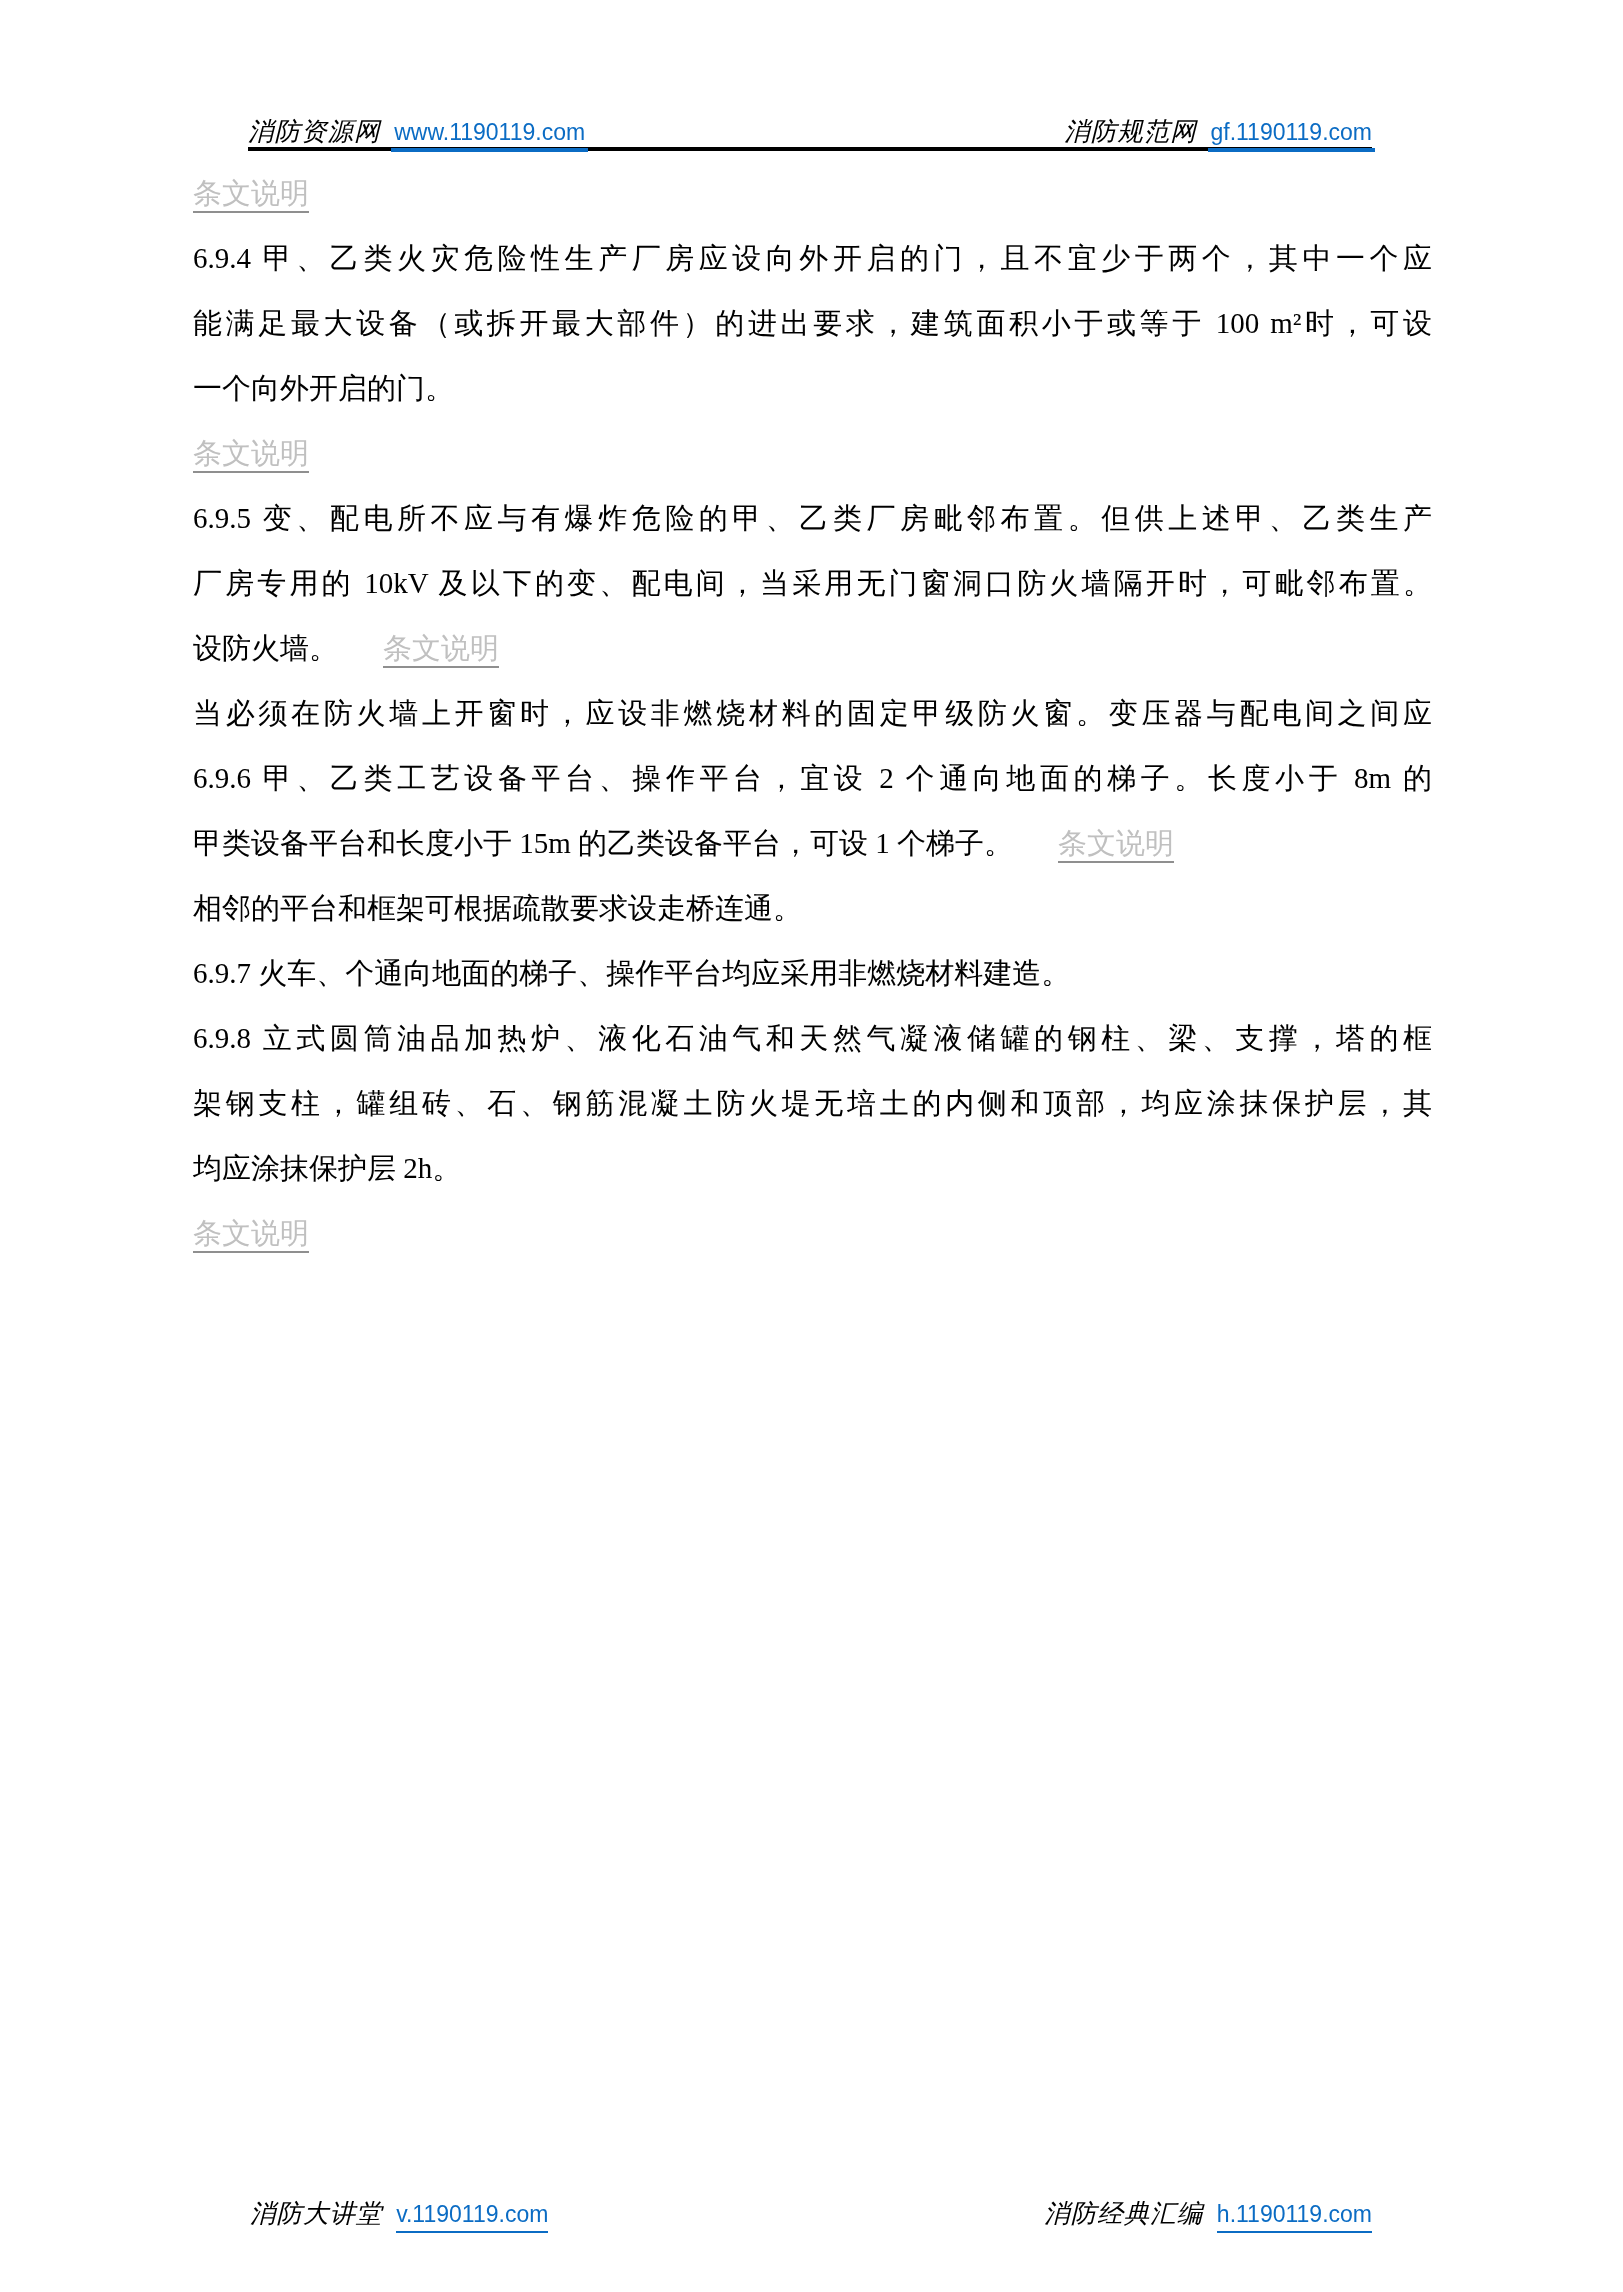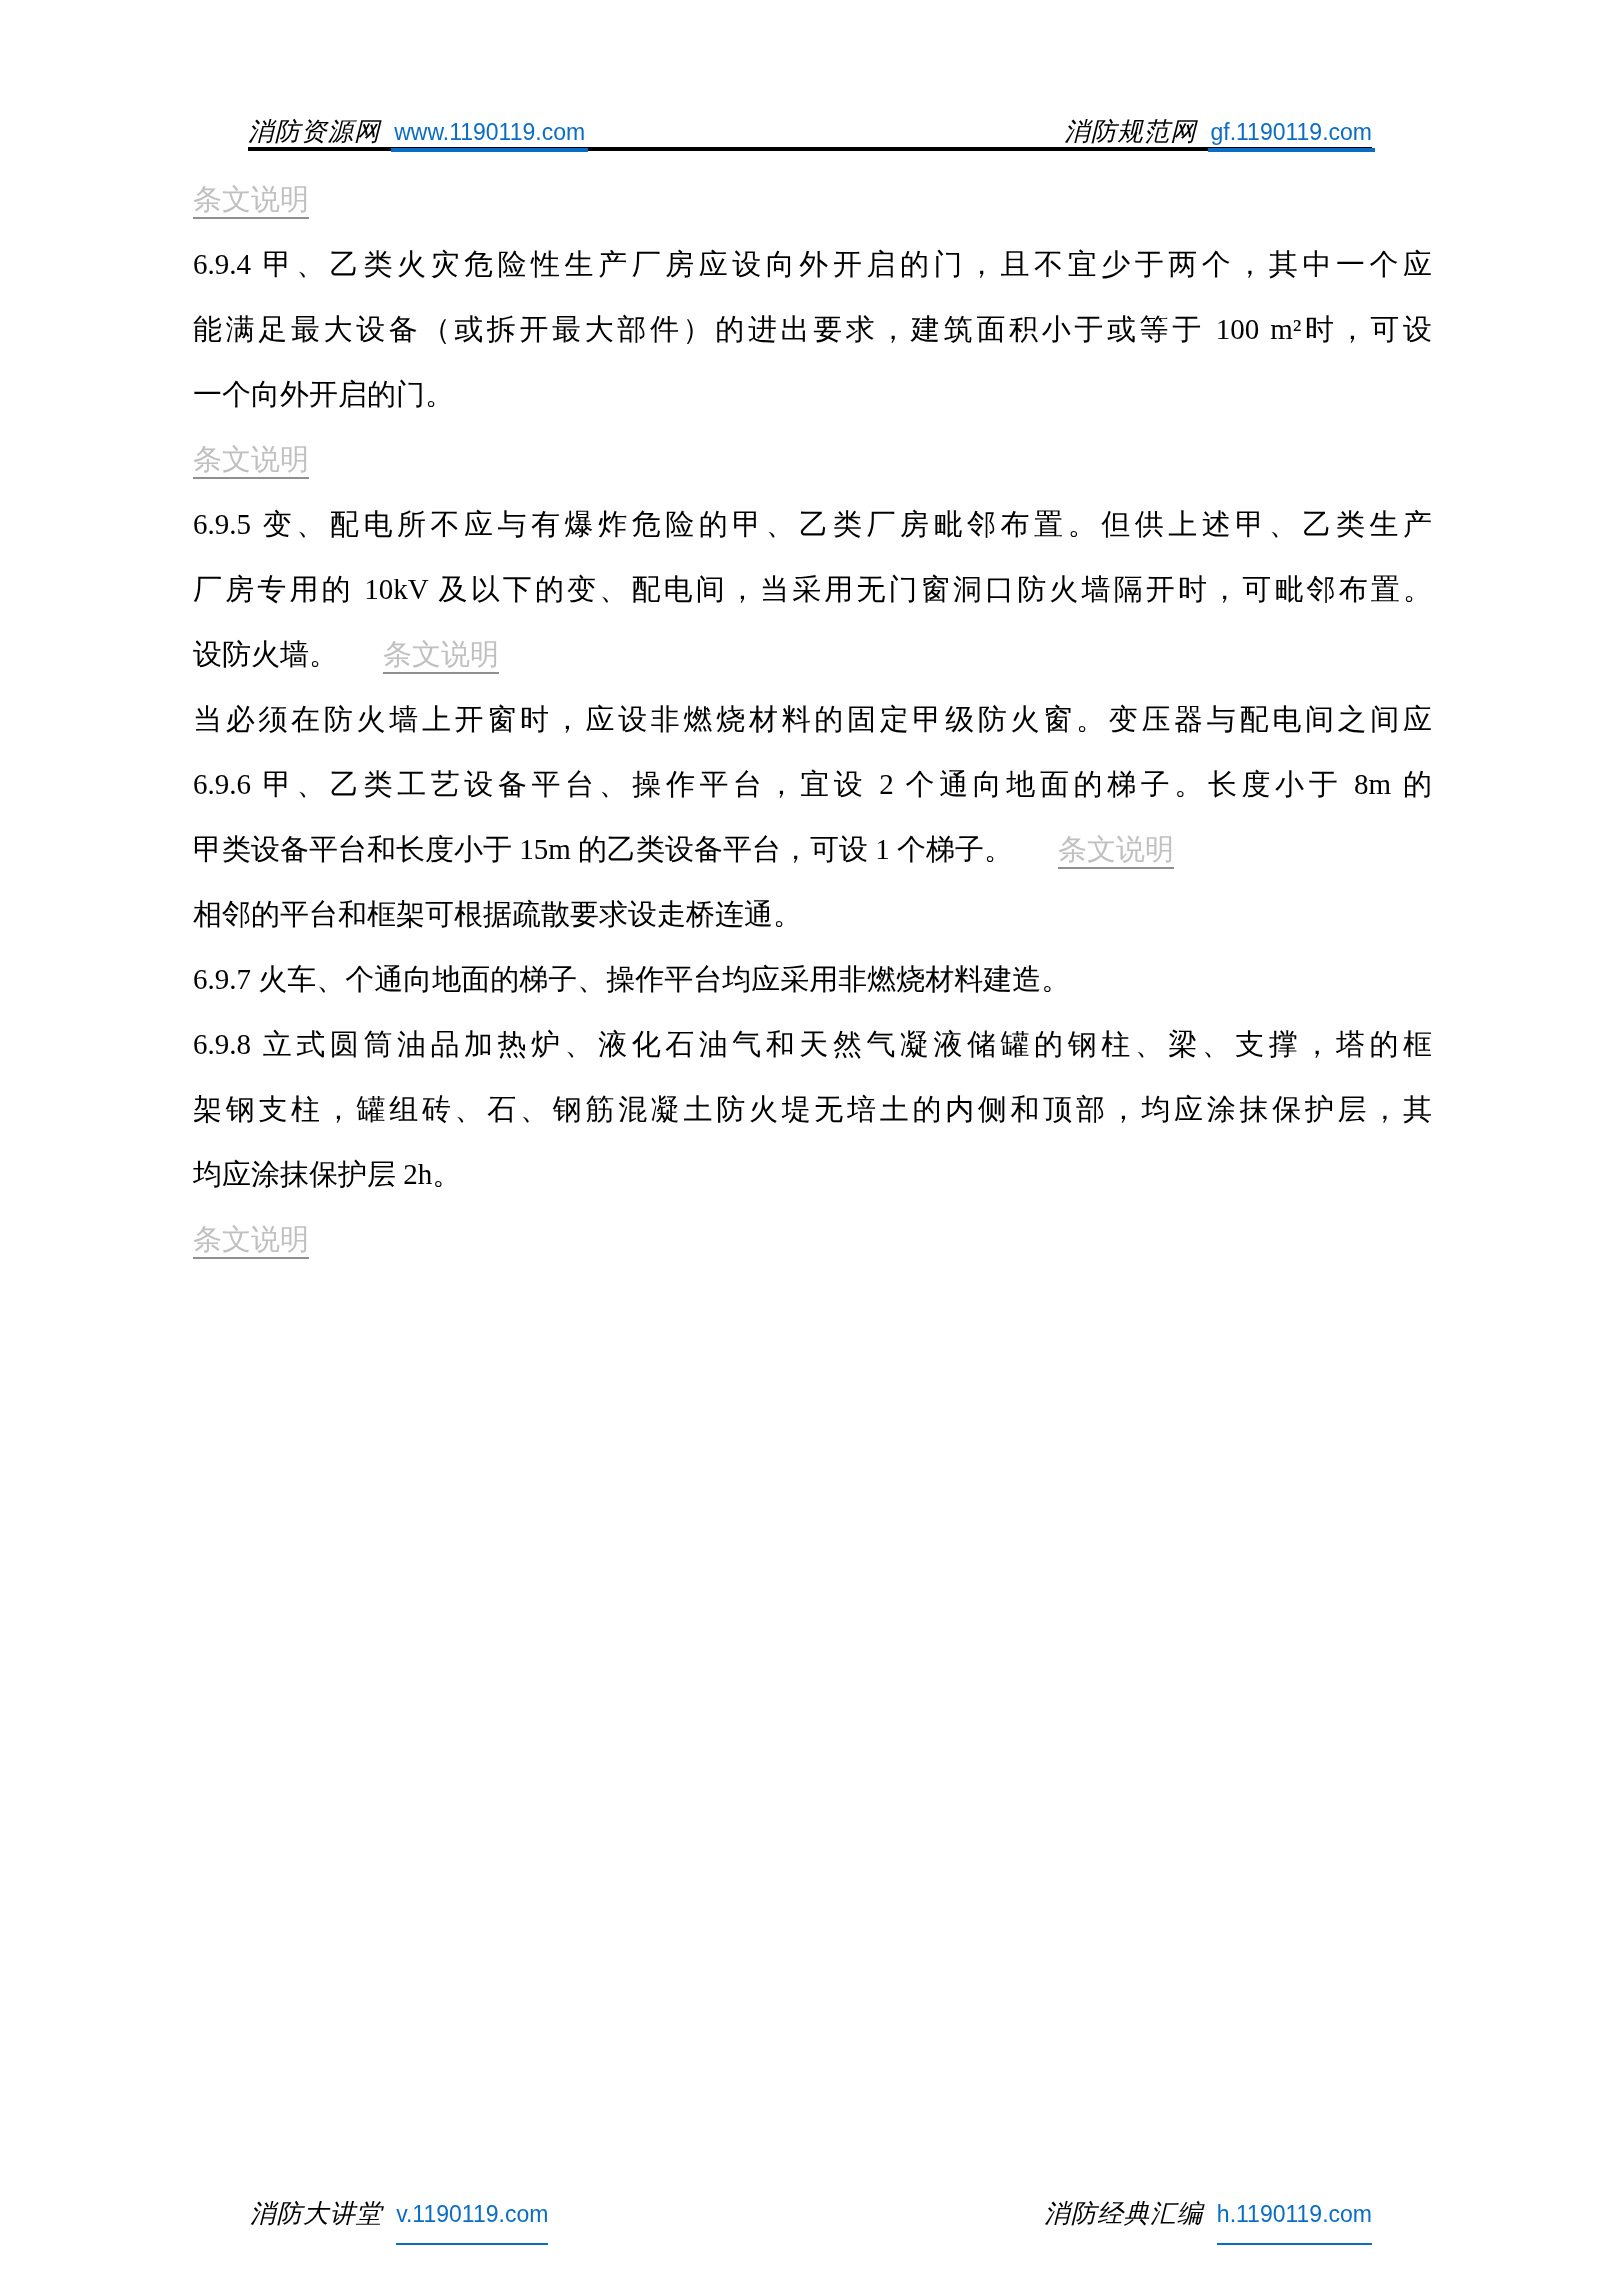--- a/index.html
+++ b/index.html
@@ -47,21 +47,21 @@
     content: "";
     position: absolute;
     left: -2.9px; right: -2.9px; top: 32px;
     height: 3.9px;
     background: var(--link, #0b6cc4);
   }
 
   
   .body {
     position: absolute;
-    left: 193px; top: 167px;
+    left: 193px; top: 161px;
     width: 1239px;
     font-size: 29px;
   }
   .line {
     height: 65px;
     line-height: 65px;
     text-align: left;
     white-space: nowrap;
   }
   .line.justify {
@@ -83,21 +83,21 @@
     left: 250px; top: 2174px;
     width: 1122px;
     display: flex;
     justify-content: space-between;
     font-size: 25.5px;
     line-height: 33px;
     white-space: nowrap;
   }
   .footer .hf-link {
     border-bottom: 2.9px solid var(--link, #0b6cc4);
-    padding-bottom: 12px;
+    padding-bottom: 0;
     margin-top: 24px;
   }
 </style>
 </head>
 <body>
 
 <div class="page">
 
   <div class="header-rule"></div>
 

